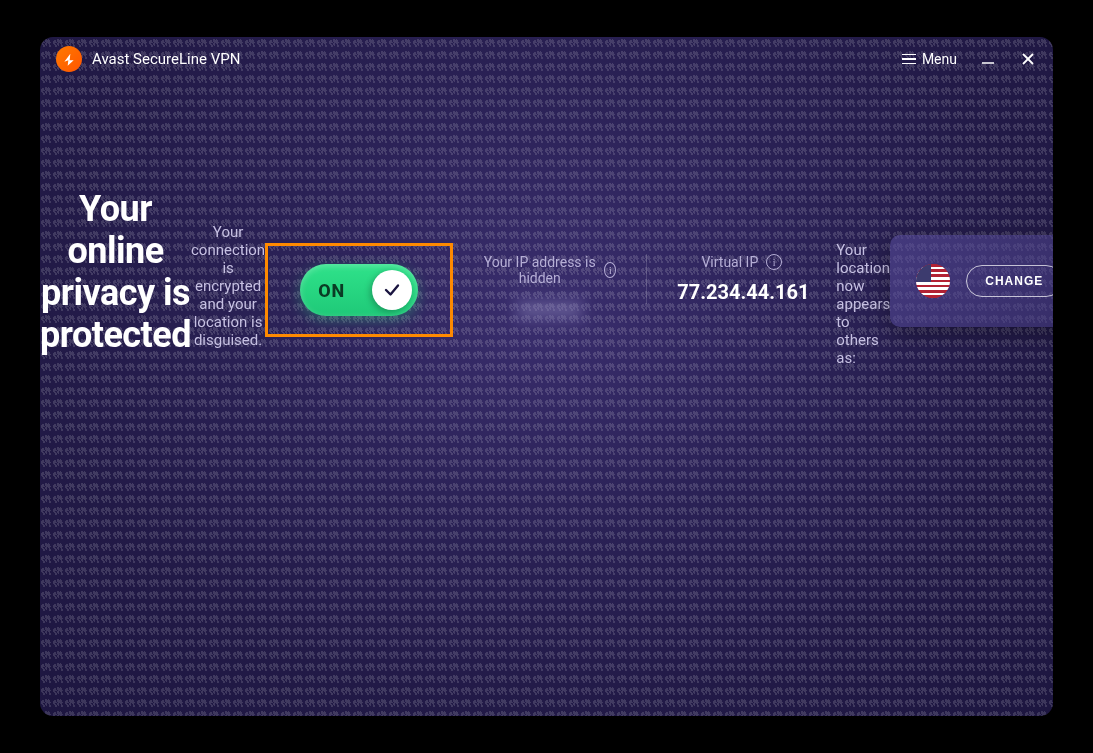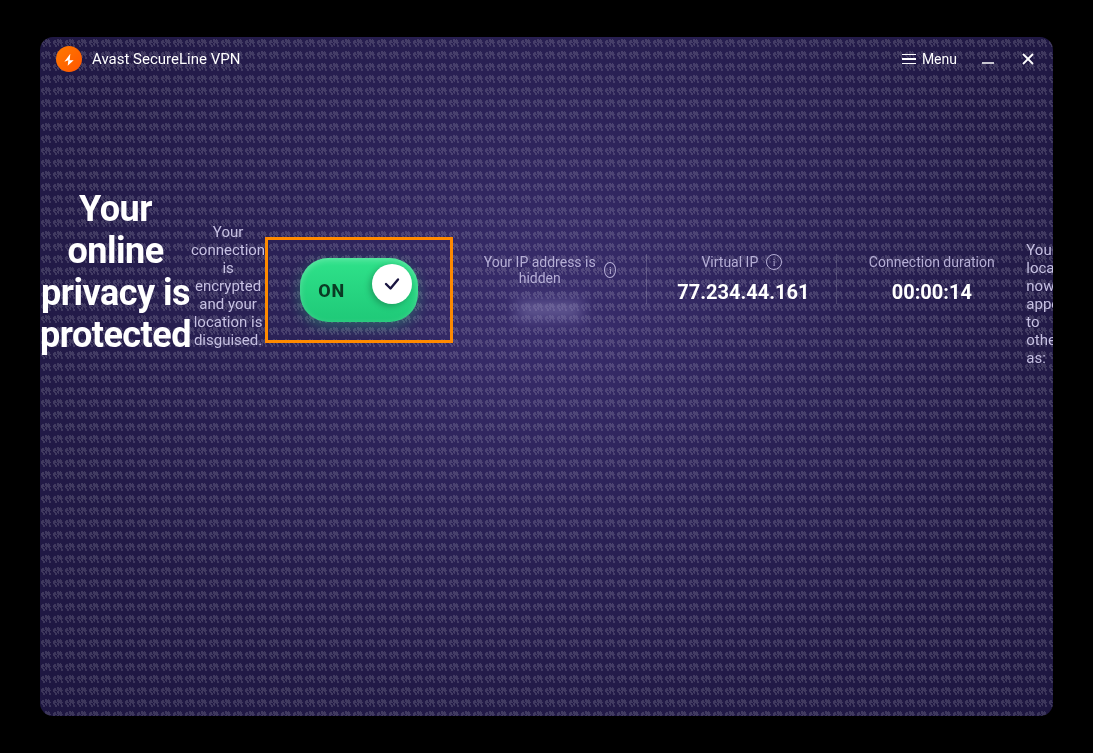--- a/index.html
+++ b/index.html
@@ -99,21 +99,21 @@
 .subhead{
   color:#c6c0e2;font-size:15px;margin-top:28px;text-align:center;
 }
 .toggle-frame{
   margin-top:36px;
   border:3px solid #ff8a00;
   padding:18px 32px;
   display:flex;justify-content:center;align-items:center;
 }
 .toggle{
-  width:118px;height:64px;
+  width:118px;height:52px;
   background:linear-gradient(180deg,#2fe28a,#1fc978);
   border-radius:28px;
   position:relative;
   display:flex;align-items:center;
   padding-left:18px;
   cursor:pointer;
   box-shadow:0 4px 14px rgba(49,214,132,0.35), inset 0 2px 6px rgba(255,255,255,0.25);
 }
 .toggle-label{color:#0a3b24;font-weight:800;font-size:18px;letter-spacing:1px;}
 .toggle-knob{
@@ -249,26 +249,20 @@
           <span class="blurred">••••••••</span>
         </div>
       </div>
       <div class="stat">
         <div class="stat-label">
           <span>Virtual IP</span>
           <span class="info-icon">i</span>
         </div>
         <div class="stat-value">77.234.44.161</div>
       </div>
-      <div class="stat">
-        <div class="stat-label">
-          <span>Connection duration</span>
-        </div>
-        <div class="stat-value">00:00:14</div>
-      </div>
     </div>
 
     <div class="loc-caption">Your location now appears to others as:</div>
     <div class="loc-card">
       <div class="flag"></div>
       <button class="change-btn">CHANGE</button>
     </div>
   </div>
 </div>
 

